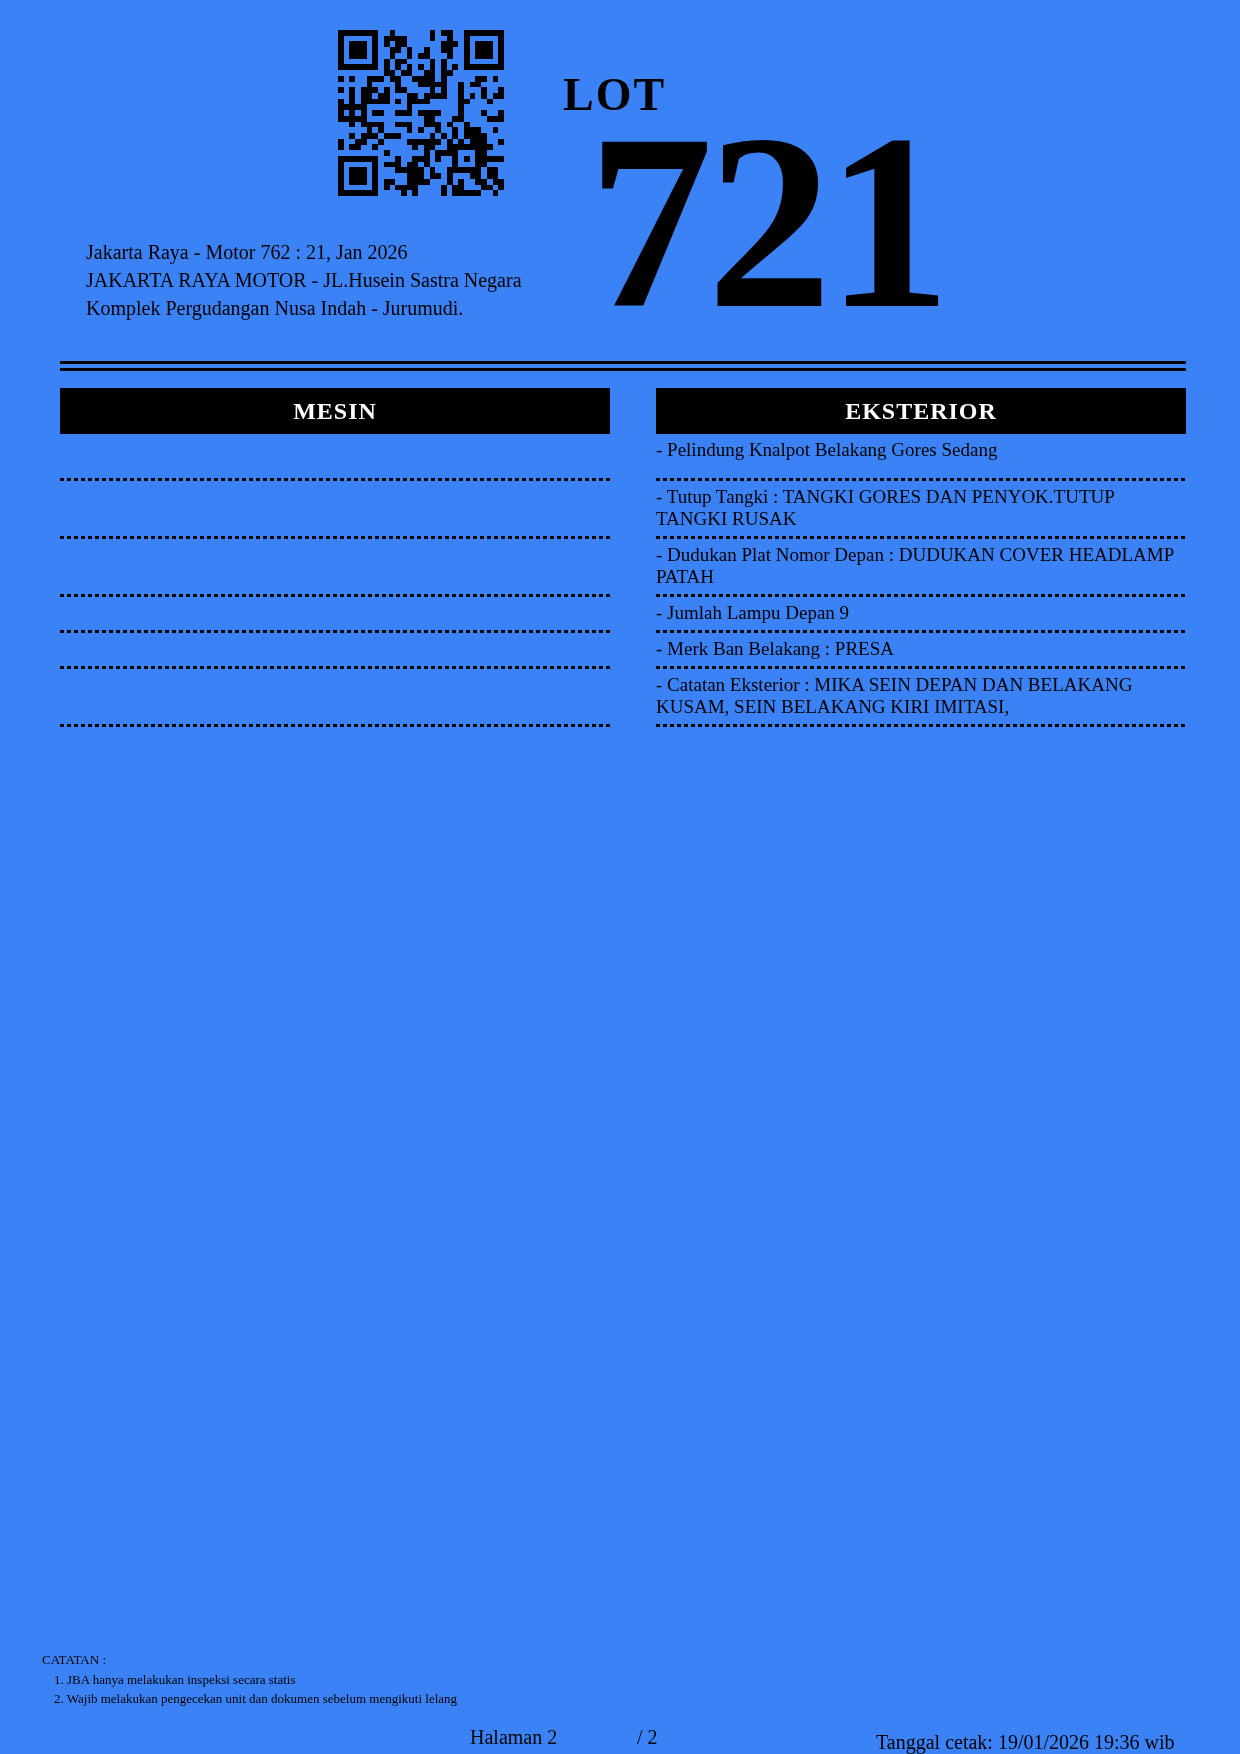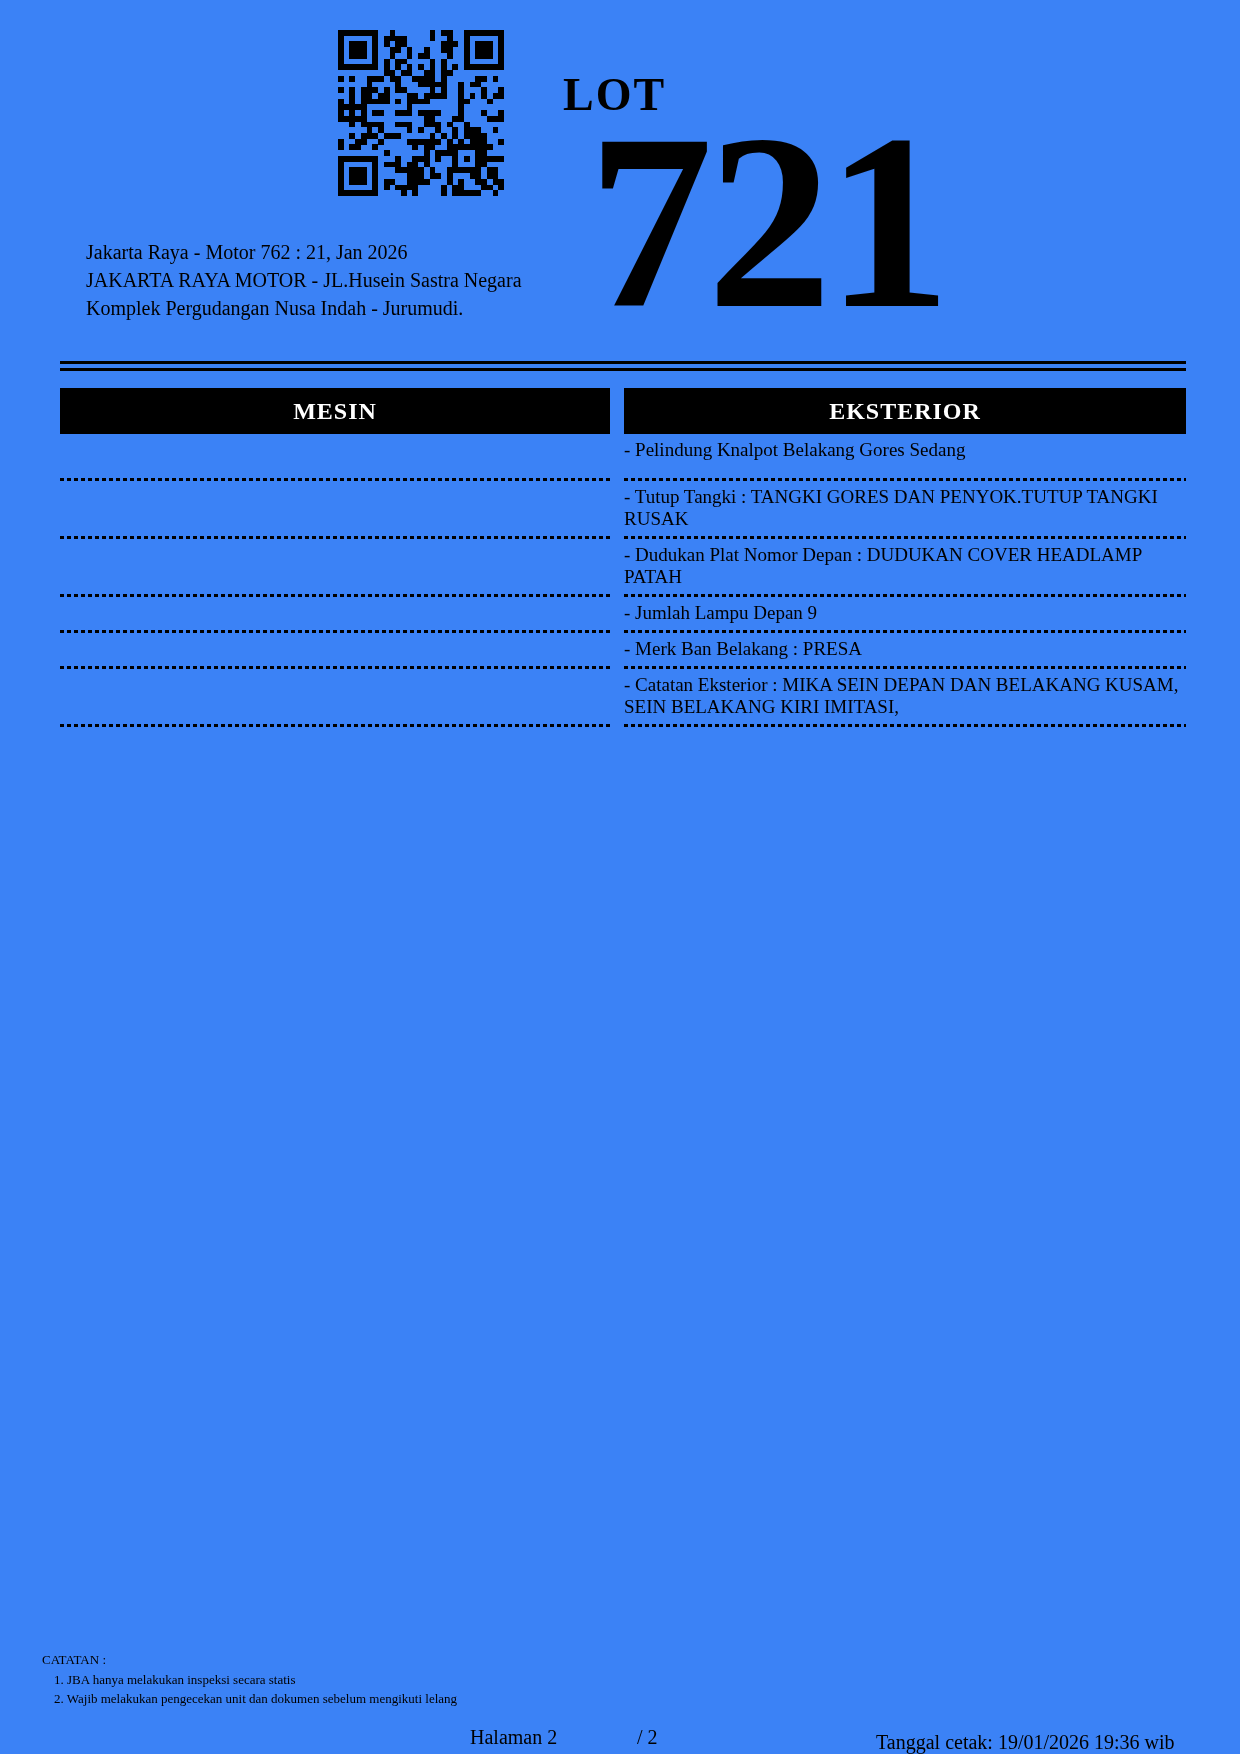--- a/index.html
+++ b/index.html
@@ -16,21 +16,21 @@
   .venue{position:absolute;left:60px;top:238px;font-size:20px;line-height:28px;margin-left:26px;}
   
   .double-rule{position:absolute;left:60px;top:361px;width:1126px;height:4px;
     border-top:3px solid #000;border-bottom:3px solid #000;}
   
   .cond-table{position:absolute;left:60px;top:388px;width:1126px;}
   .trow{display:flex;gap:14px;}
   .hcell{height:46px;background:#000;color:#fff;display:flex;align-items:center;justify-content:center;
     font-size:24px;font-weight:bold;letter-spacing:1px;}
   .cell-left{width:550px;flex:0 0 550px;}
-  .cell-right{flex:1;}
+  .cell-right{flex:1;margin-left:32px;}
   .bcell{position:relative;padding:5px 0 9px 0;font-size:19px;line-height:22px;}
   .bcell::after{content:"";position:absolute;left:0;right:0;bottom:0;height:3px;
     background:repeating-linear-gradient(90deg,#000 0 4px,transparent 4px 7px);}
   .row-first .bcell{padding-bottom:20px;}
   
   .catatan{position:absolute;left:42px;top:1650px;font-size:13px;line-height:19.5px;}
   .catatan .note{padding-left:12px;}
   .page-label{position:absolute;left:470px;top:1726px;font-size:20px;}
   .page-total{position:absolute;left:637px;top:1726px;font-size:20px;}
   .print-date{position:absolute;left:876px;top:1731px;font-size:20px;}

